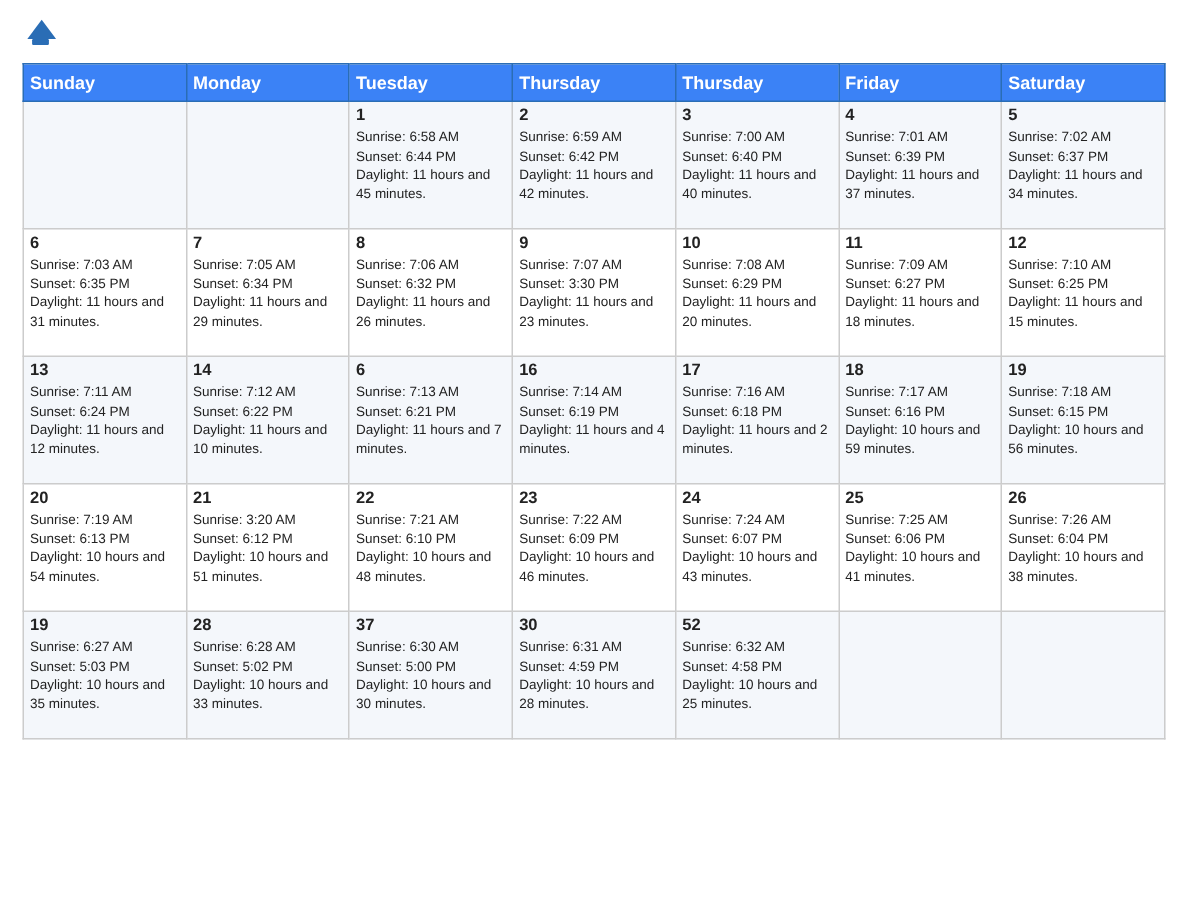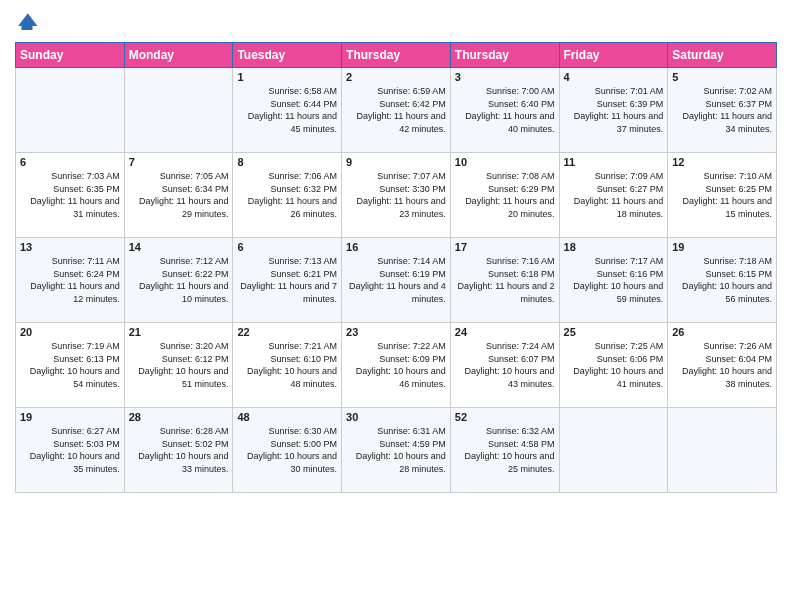--- a/index.html
+++ b/index.html
@@ -52,21 +52,21 @@
     .subtitle {
       font-size: 14px;
       color: #444;
     }
     table {
       width: 100%;
       border-collapse: collapse;
       table-layout: fixed;
     }
     thead tr {
-      background-color: #ec4899;
+      background-color: #3b82f6;
     }
     thead th {
       color: #fff;
       font-size: 12px;
       font-weight: bold;
       padding: 5px 4px;
       text-align: left;
       border: 1px solid #2a6db5;
     }
     tbody tr {
@@ -88,21 +88,20 @@
     }
     .day-num {
       font-weight: bold;
       font-size: 11px;
       display: block;
       margin-bottom: 2px;
     }
     .day-info {
       line-height: 1.4;
       font-size: 9px;
-      text-align: right;
     }
   </style>
 </head>
 <body>
 
 <div class="page">
   <div class="header">
     <div class="logo">
       <svg class="logo-icon" viewBox="0 0 30 30" xmlns="http://www.w3.org/2000/svg">
         <polygon points="16,4 28,20 4,20" fill="#2a6db5"></polygon>
@@ -305,21 +304,21 @@
 Sunset: 5:03 PM
 Daylight: 10 hours and 35 minutes.</div>
           </td>
           <td>
             <span class="day-num">28</span>
             <div class="day-info">Sunrise: 6:28 AM
 Sunset: 5:02 PM
 Daylight: 10 hours and 33 minutes.</div>
           </td>
           <td>
-            <span class="day-num">48</span>
+            <span class="day-num">37</span>
             <div class="day-info">Sunrise: 6:30 AM
 Sunset: 5:00 PM
 Daylight: 10 hours and 30 minutes.</div>
           </td>
           <td>
             <span class="day-num">30</span>
             <div class="day-info">Sunrise: 6:31 AM
 Sunset: 4:59 PM
 Daylight: 10 hours and 28 minutes.</div>
           </td>

